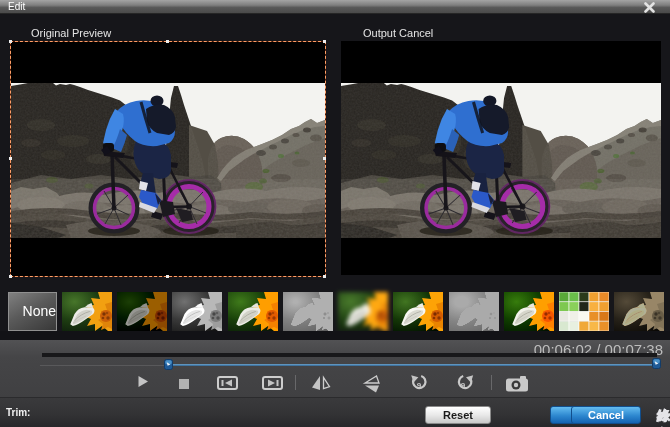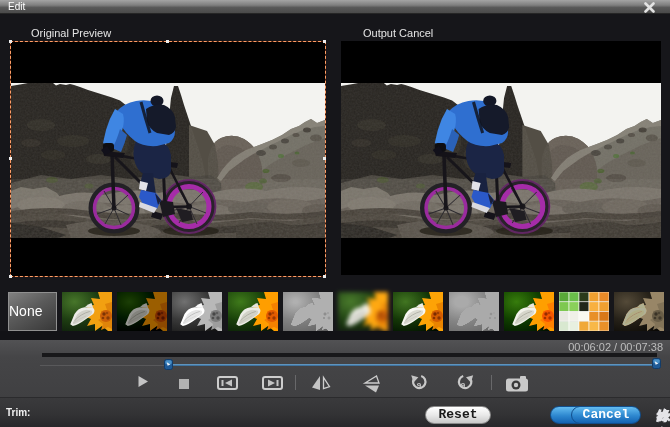--- a/index.html
+++ b/index.html
@@ -11,34 +11,34 @@
     border-bottom:1px solid #262626;}
   #titletxt{left:8px;top:0px;font-size:10px;color:#fff;line-height:13px;}
   #closex{left:643px;top:2px;width:13px;height:11px;}
   .plabel{top:27px;font-size:11px;color:#e4e4e4;}
   #paneL{left:10px;top:41px;width:314px;height:234px;background:#000;border:1px solid #4a1a08;}
   #paneLd{left:10px;top:41px;width:314px;height:234px;background:transparent;border:1px dashed #ffa068;}
   #paneR{left:341px;top:41px;width:320px;height:234px;background:#000;}
   .handle{width:3px;height:3px;background:#ededed;}
   #nonebtn{left:8px;top:292px;width:47px;height:37px;
     background:linear-gradient(150deg,#808080,#5a5a5a 45%,#383838);
-    border:1px solid #909090;color:#fff;font-size:14px;text-align:left;line-height:37px;}
+    border:1px solid #909090;color:#fff;font-size:14px;text-align:right;line-height:37px;}
   .th{left:0;top:292px;width:50px;height:39px;}
   #btmdark{left:0;top:331px;width:670px;height:9px;background:#121216;}
   #panel{left:0;top:340px;width:670px;height:57px;
     background:linear-gradient(#525254,#454547 30%,#404042);}
   #divider{left:0;top:397px;width:670px;height:1px;background:#2b2b2d;}
   #btnrow{left:0;top:398px;width:670px;height:29px;
     background:linear-gradient(#3a3a3c,#333335 55%,#27272a);}
-  #timetxt{left:463px;top:341px;width:200px;font-size:11px;color:#bdbdbd;text-align:right;}
+  #timetxt{left:463px;top:341px;width:200px;font-size:15px;color:#bdbdbd;text-align:right;}
   #seek{left:42px;top:353px;width:615px;height:4px;background:#18181a;}
   #trimlbl{left:6px;top:359px;font-size:10px;font-weight:bold;color:#f0f0f0;margin-top:48px;}
   #track{left:40px;top:365px;width:617px;height:1px;background:#59595b;}
   #bluetrack{left:168px;top:364px;width:488px;height:1px;background:#3f74a0;border-top:1px solid #5f93bc;}
-  .pill{height:16px;border-radius:9px;font-size:13px;font-weight:bold;text-align:center;line-height:16px;font-family:Liberation Mono, monospace;}
+  .pill{height:16px;border-radius:3px;font-size:11px;font-weight:bold;text-align:center;line-height:16px;}
   #reset{left:425px;top:406px;width:64px;background:linear-gradient(#ffffff,#e9e9e9 50%,#c9c9c9);
     border:1px solid #8a8a8a;color:#1a1a1a;}
   #ok{left:550px;top:406px;width:63px;background:linear-gradient(#64bcf0,#2d87cf 55%,#1463b2);
     border:1px solid #114e8c;color:#fff;}
   #cancel{left:571px;top:406px;width:68px;background:linear-gradient(#64bcf0,#2d87cf 55%,#1463b2);
     border:1px solid #114e8c;color:#fff;}
   #wmark{left:613px;top:407px;font-size:13px;font-weight:bold;letter-spacing:0.5px;
     color:rgba(25,28,40,0.55);padding-left:44px;-webkit-text-stroke:1px rgba(238,238,242,0.95);}
   svg{display:block;}
 </style>

